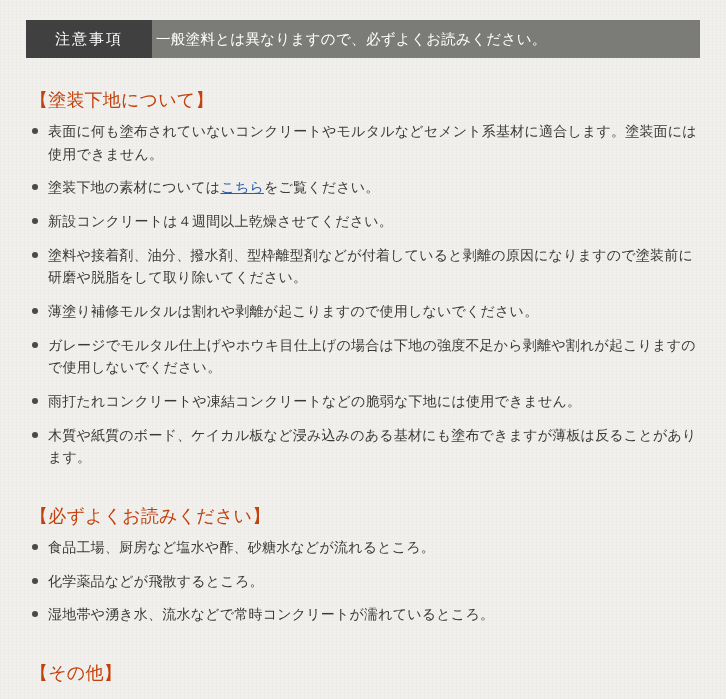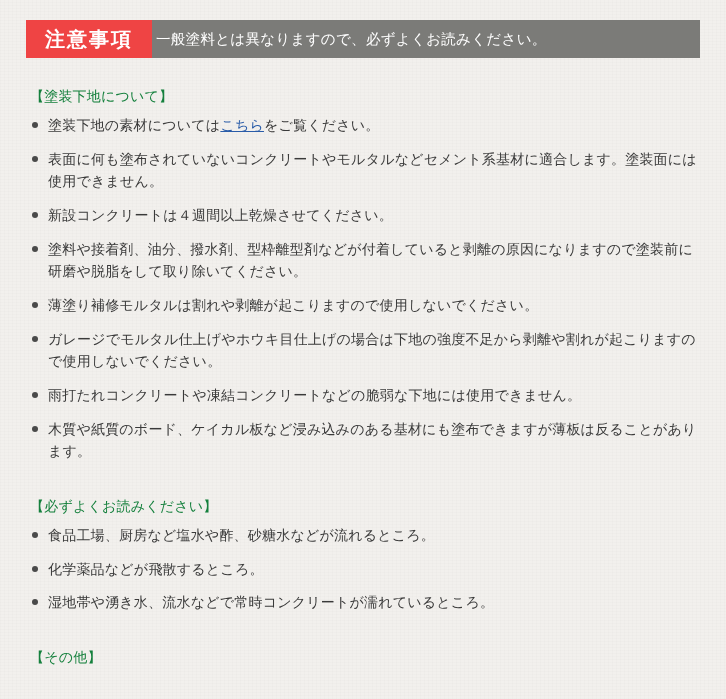--- a/index.html
+++ b/index.html
@@ -34,24 +34,24 @@
 
   
   .header-bar {
     margin: 20px 26px 0 26px;
     height: 38px;
     display: flex;
     align-items: stretch;
     background: #7b7b78;
   }
   .header-badge {
-    background: #ef4444;
+    background: #404040;
     color: #ffffff;
-    font-size: 20px;
-    font-weight: bold;
+    font-size: 15px;
+    font-weight: normal;
     letter-spacing: 2px;
     display: flex;
     align-items: center;
     justify-content: center;
     width: 126px;
     flex: 0 0 126px;
   }
   .header-note {
     color: #ffffff;
     font-size: 14.5px;
@@ -62,22 +62,22 @@
   }
 
   
   .content {
     padding: 20px 26px 0 26px;
   }
   .section {
     margin-bottom: 10px;
   }
   .section-title {
-    font-size: 14px;
-    color: #15803d;
+    font-size: 18px;
+    color: #c2410c;
     margin: 10px 0 8px 4px;
     letter-spacing: 0.2px;
   }
   ul.bullets {
     list-style: none;
     margin: 0;
     padding: 0;
   }
   ul.bullets > li {
     position: relative;
@@ -112,22 +112,22 @@
   <div class="header-bar">
     <div class="header-badge">注意事項</div>
     <div class="header-note">一般塗料とは異なりますので、必ずよくお読みください。</div>
   </div>
 
   <div class="content">
 
     <div class="section">
       <div class="section-title">【塗装下地について】</div>
       <ul class="bullets">
+        <li>表面に何も塗布されていないコンクリートやモルタルなどセメント系基材に適合します。塗装面には使用できません。</li>
         <li><span>塗装下地の素材については</span><a class="inline-link" href="#">こちら</a><span>をご覧ください。</span></li>
-        <li>表面に何も塗布されていないコンクリートやモルタルなどセメント系基材に適合します。塗装面には使用できません。</li>
         <li>新設コンクリートは４週間以上乾燥させてください。</li>
         <li>塗料や接着剤、油分、撥水剤、型枠離型剤などが付着していると剥離の原因になりますので塗装前に研磨や脱脂をして取り除いてください。</li>
         <li>薄塗り補修モルタルは割れや剥離が起こりますので使用しないでください。</li>
         <li>ガレージでモルタル仕上げやホウキ目仕上げの場合は下地の強度不足から剥離や割れが起こりますので使用しないでください。</li>
         <li>雨打たれコンクリートや凍結コンクリートなどの脆弱な下地には使用できません。</li>
         <li>木質や紙質のボード、ケイカル板など浸み込みのある基材にも塗布できますが薄板は反ることがあります。</li>
       </ul>
     </div>
 
     <div class="spacer-md"></div>

